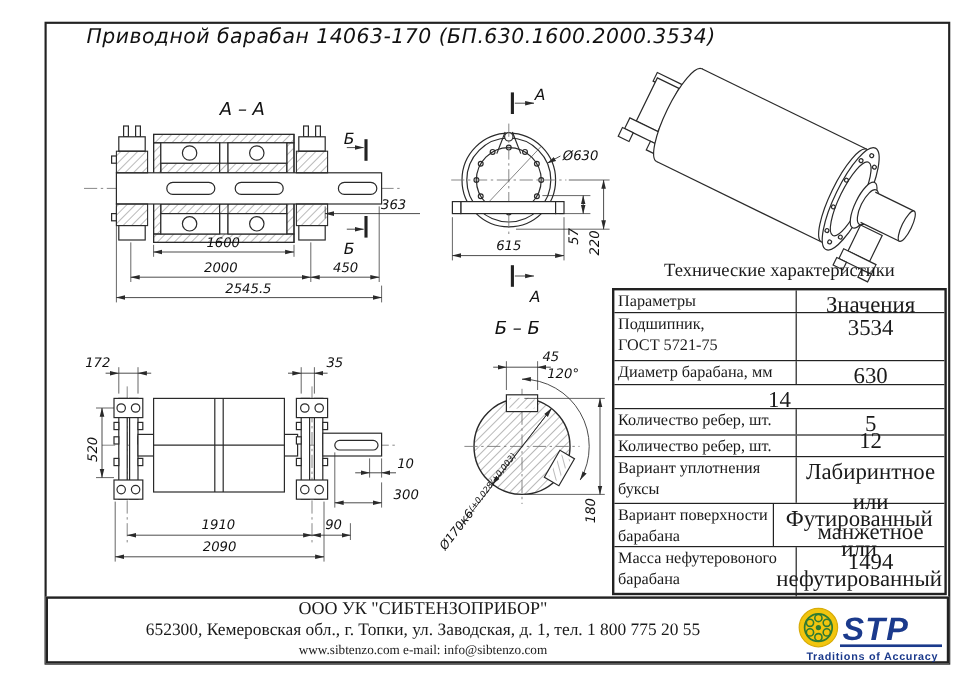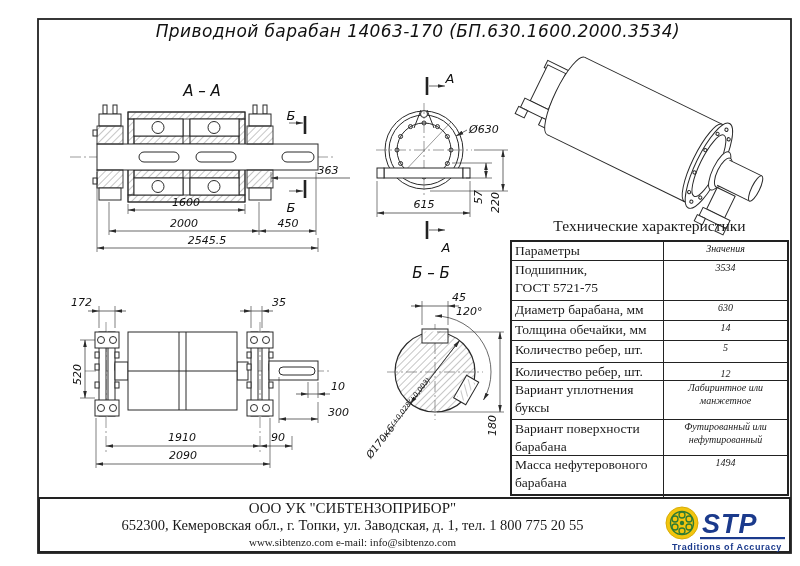--- a/index.html
+++ b/index.html
@@ -8,31 +8,31 @@
   #lines{position:absolute;left:0;top:0;}
   .ln{stroke:#2a2a2a;stroke-width:1;fill:none;}
   .fw{fill:#fff;stroke:#2a2a2a;stroke-width:1;}
   .ht{fill:url(#h45);stroke:#2a2a2a;stroke-width:0.9;}
   .cl{stroke:#707070;stroke-width:0.7;stroke-dasharray:11 3 2 3;fill:none;}
   .dim{stroke:#2a2a2a;stroke-width:0.7;fill:none;}
   .ext{stroke:#2a2a2a;stroke-width:0.6;fill:none;}
   text.d{font:italic 11px "DejaVu Sans",sans-serif;fill:#111;}
   text.sm{font:italic 13px "DejaVu Sans",sans-serif;fill:#111;}
   text.vl{font:italic 15px "DejaVu Sans",sans-serif;fill:#111;}
-  #title{position:absolute;left:38px;top:21px;width:642px;text-align:right;padding-left:34px;
+  #title{position:absolute;left:38px;top:21px;width:642px;text-align:left;padding-left:34px;
          box-sizing:border-box;font:italic 17px "DejaVu Sans",sans-serif;letter-spacing:.4px;color:#111;}
   #tc-title{position:absolute;left:510px;top:217px;width:279px;text-align:center;
             font:15.5px "Liberation Serif",serif;}
   #tc{position:absolute;left:510px;top:240px;width:279px;height:256px;border:2px solid #222;
       box-sizing:border-box;background:#fff;}
   .tr{display:flex;border-top:1px solid #222;box-sizing:border-box;align-items:flex-start;}
   .tr:first-child{border-top:none;}
   .cp{width:152px;border-right:1px solid #222;box-sizing:border-box;padding:0 3px;
       font-size:13.5px;line-height:1.32;white-space:pre-line;height:100%;}
-  .cv{flex:1;text-align:center;font-size:10px;line-height:1.32;white-space:pre-line;padding:0 2px;font-style:italic;}
+  .cv{flex:1;text-align:center;font-size:19px;line-height:1.32;white-space:pre-line;padding:0 2px;}
   .hd .cp{text-align:left;}
   .hd .cv{text-align:center;}
   #footer{position:absolute;left:38px;top:497px;width:753px;height:56px;border:2px solid #222;
           box-sizing:border-box;background:#fff;}
   #footer .txt{position:absolute;left:0;top:1px;width:625px;text-align:center;}
   .f1{font-size:15px;line-height:17px;}
   .f2{font-size:14.5px;line-height:17px;}
   .f3{font-size:11px;line-height:17px;}
   #logo{position:absolute;left:650px;top:498px;width:140px;height:68px;}
 </style>
@@ -369,21 +369,20 @@
     <div class="tr" style="height:40px;">
       <div class="cp">Подшипник,
 ГОСТ 5721-75</div>
       <div class="cv">3534</div>
     </div>
     <div class="tr" style="height:20px;justify-content:space-between;">
       <div class="cp">Диаметр барабана, мм</div>
       <div class="cv">630</div>
     </div>
     <div class="tr" style="height:20px;">
-      <div class="cp">Толщина обечайки, мм</div>
       <div class="cv">14</div>
     </div>
     <div class="tr" style="height:22px;">
       <div class="cp">Количество ребер, шт.</div>
       <div class="cv">5</div>
     </div>
     <div class="tr" style="height:18px;align-items:flex-end;">
       <div class="cp">Количество ребер, шт.</div>
       <div class="cv">12</div>
     </div>

